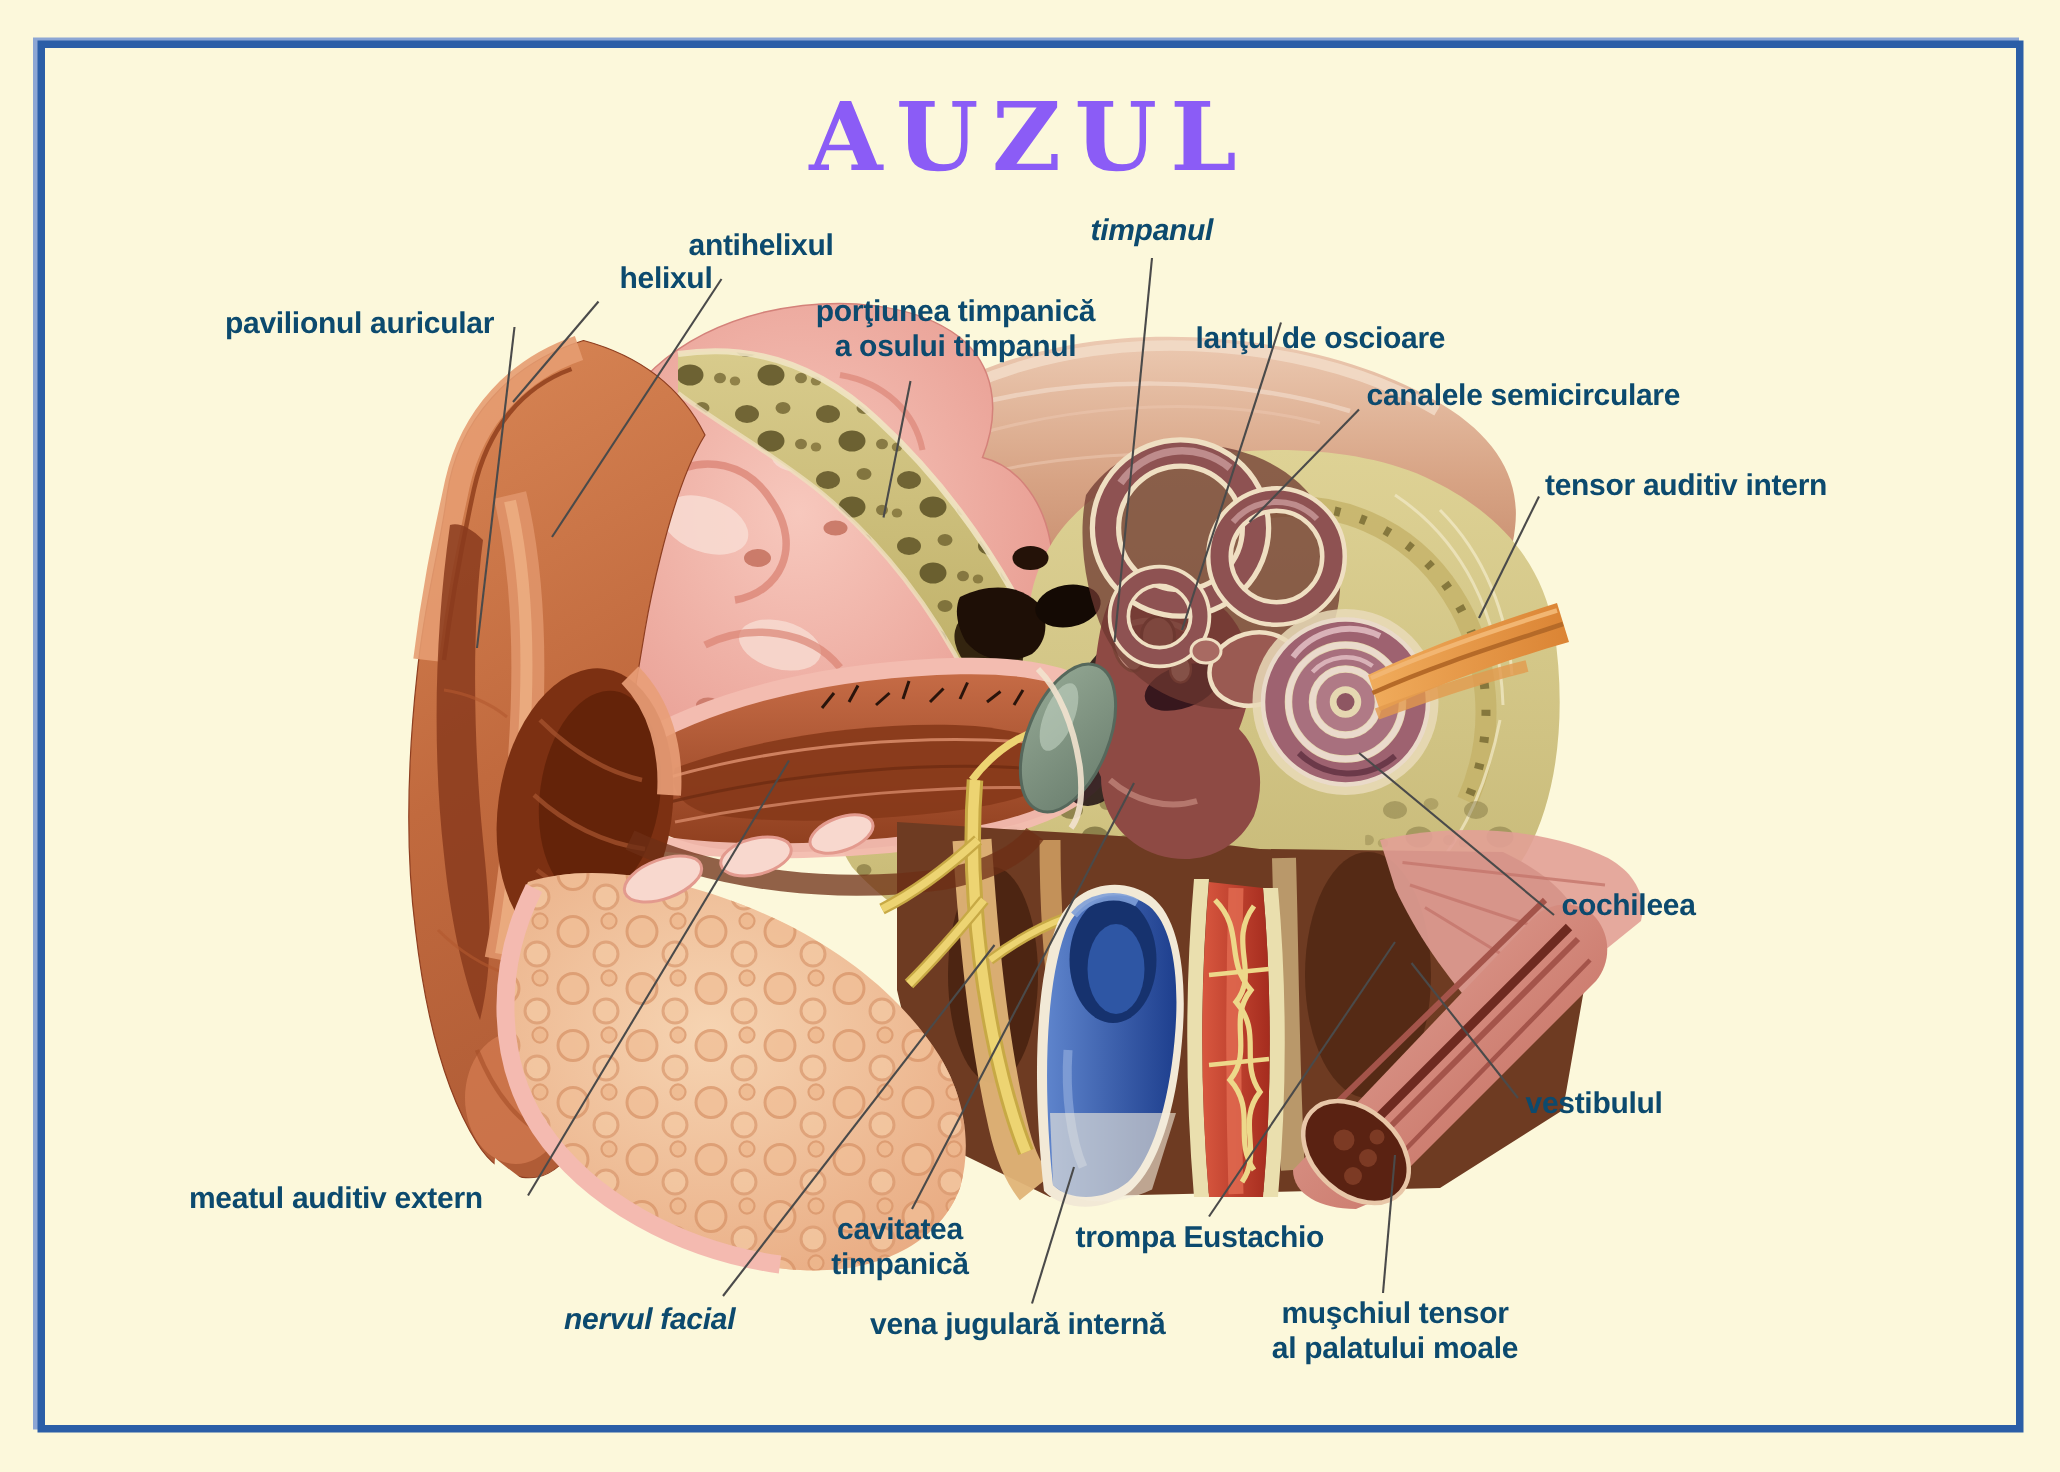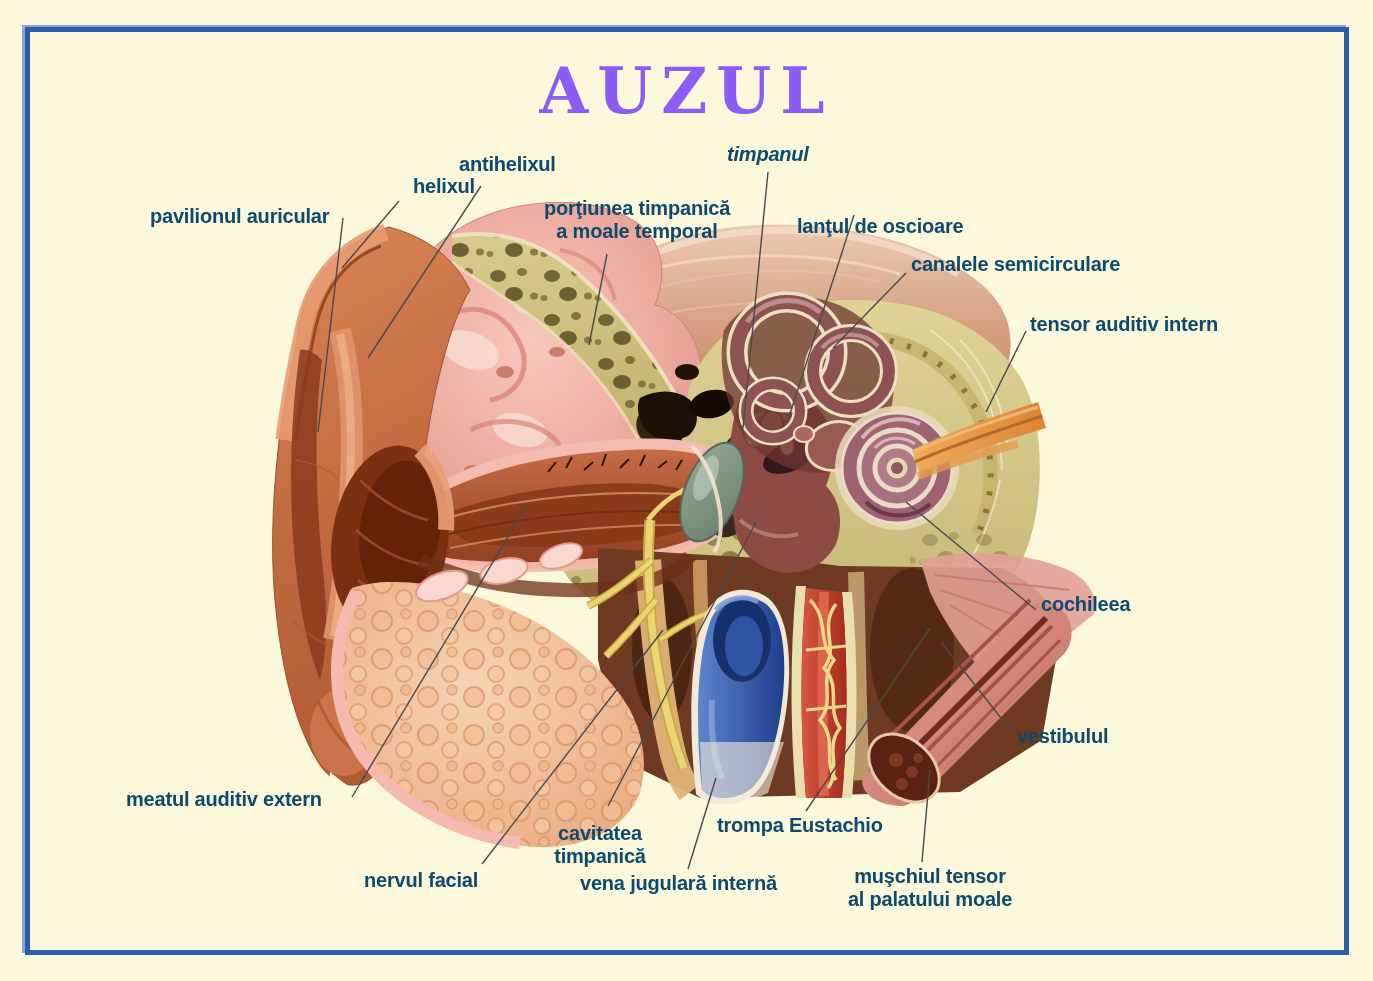--- a/index.html
+++ b/index.html
@@ -330,27 +330,27 @@
 </svg>
 
 <div class="border-frame"></div>
 
 <div class="page-title">AUZUL</div>
 
 <div class="anno" style="left:138px;top:205px;margin-left:12px;">pavilionul auricular</div>
 <div class="anno" style="left:366px;top:175px;margin-left:47px;">helixul</div>
 <div class="anno" style="left:459px;top:153px;">antihelixul</div>
 <div class="anno center" style="left:527px;top:197px;width:220px;">porţiunea timpanică
-a moale temporal</div>
+a osului timpanul</div>
 <div class="anno" style="left:727px;top:143px;font-style:italic;">timpanul</div>
 <div class="anno" style="left:797px;top:184px;margin-top:31px;">lanţul de oscioare</div>
 <div class="anno" style="left:911px;top:253px;">canalele semicirculare</div>
 <div class="anno" style="left:1030px;top:313px;">tensor auditiv intern</div>
 <div class="anno" style="left:1041px;top:593px;">cochileea</div>
 <div class="anno" style="left:1017px;top:725px;">vestibulul</div>
 <div class="anno" style="left:126px;top:788px;">meatul auditiv extern</div>
-<div class="anno center" style="left:540px;top:809px;width:120px;margin-top:13px;">cavitatea
+<div class="anno center" style="left:540px;top:809px;width:120px;">cavitatea
 timpanică</div>
-<div class="anno" style="left:364px;top:869px;">nervul facial</div>
+<div class="anno" style="left:376px;top:869px;font-style:italic;">nervul facial</div>
 <div class="anno" style="left:580px;top:872px;">vena jugulară internă</div>
 <div class="anno" style="left:717px;top:814px;">trompa Eustachio</div>
 <div class="anno center" style="left:832px;top:865px;width:196px;">muşchiul tensor
 al palatului moale</div>
 
 </body></html>

